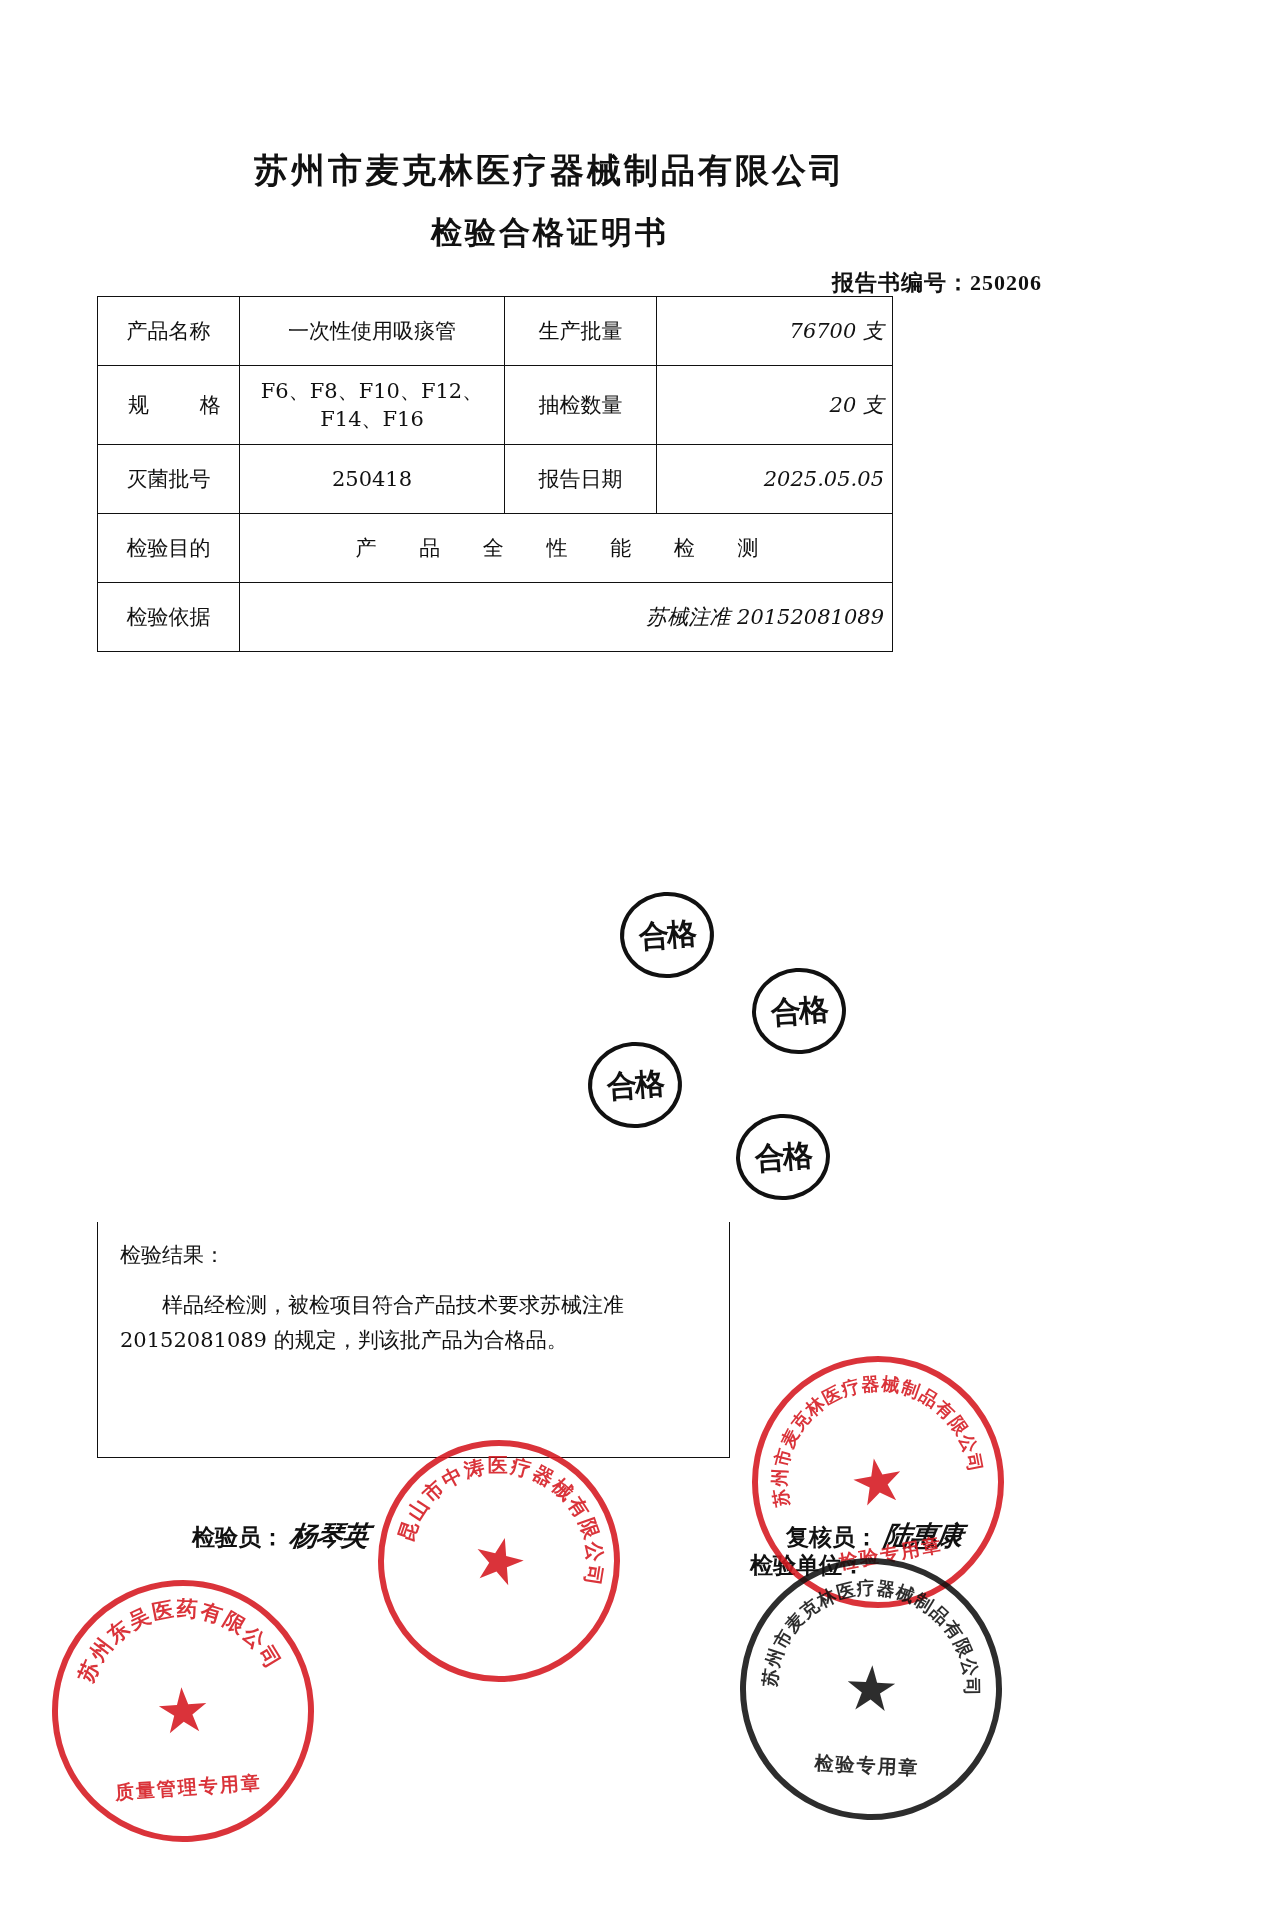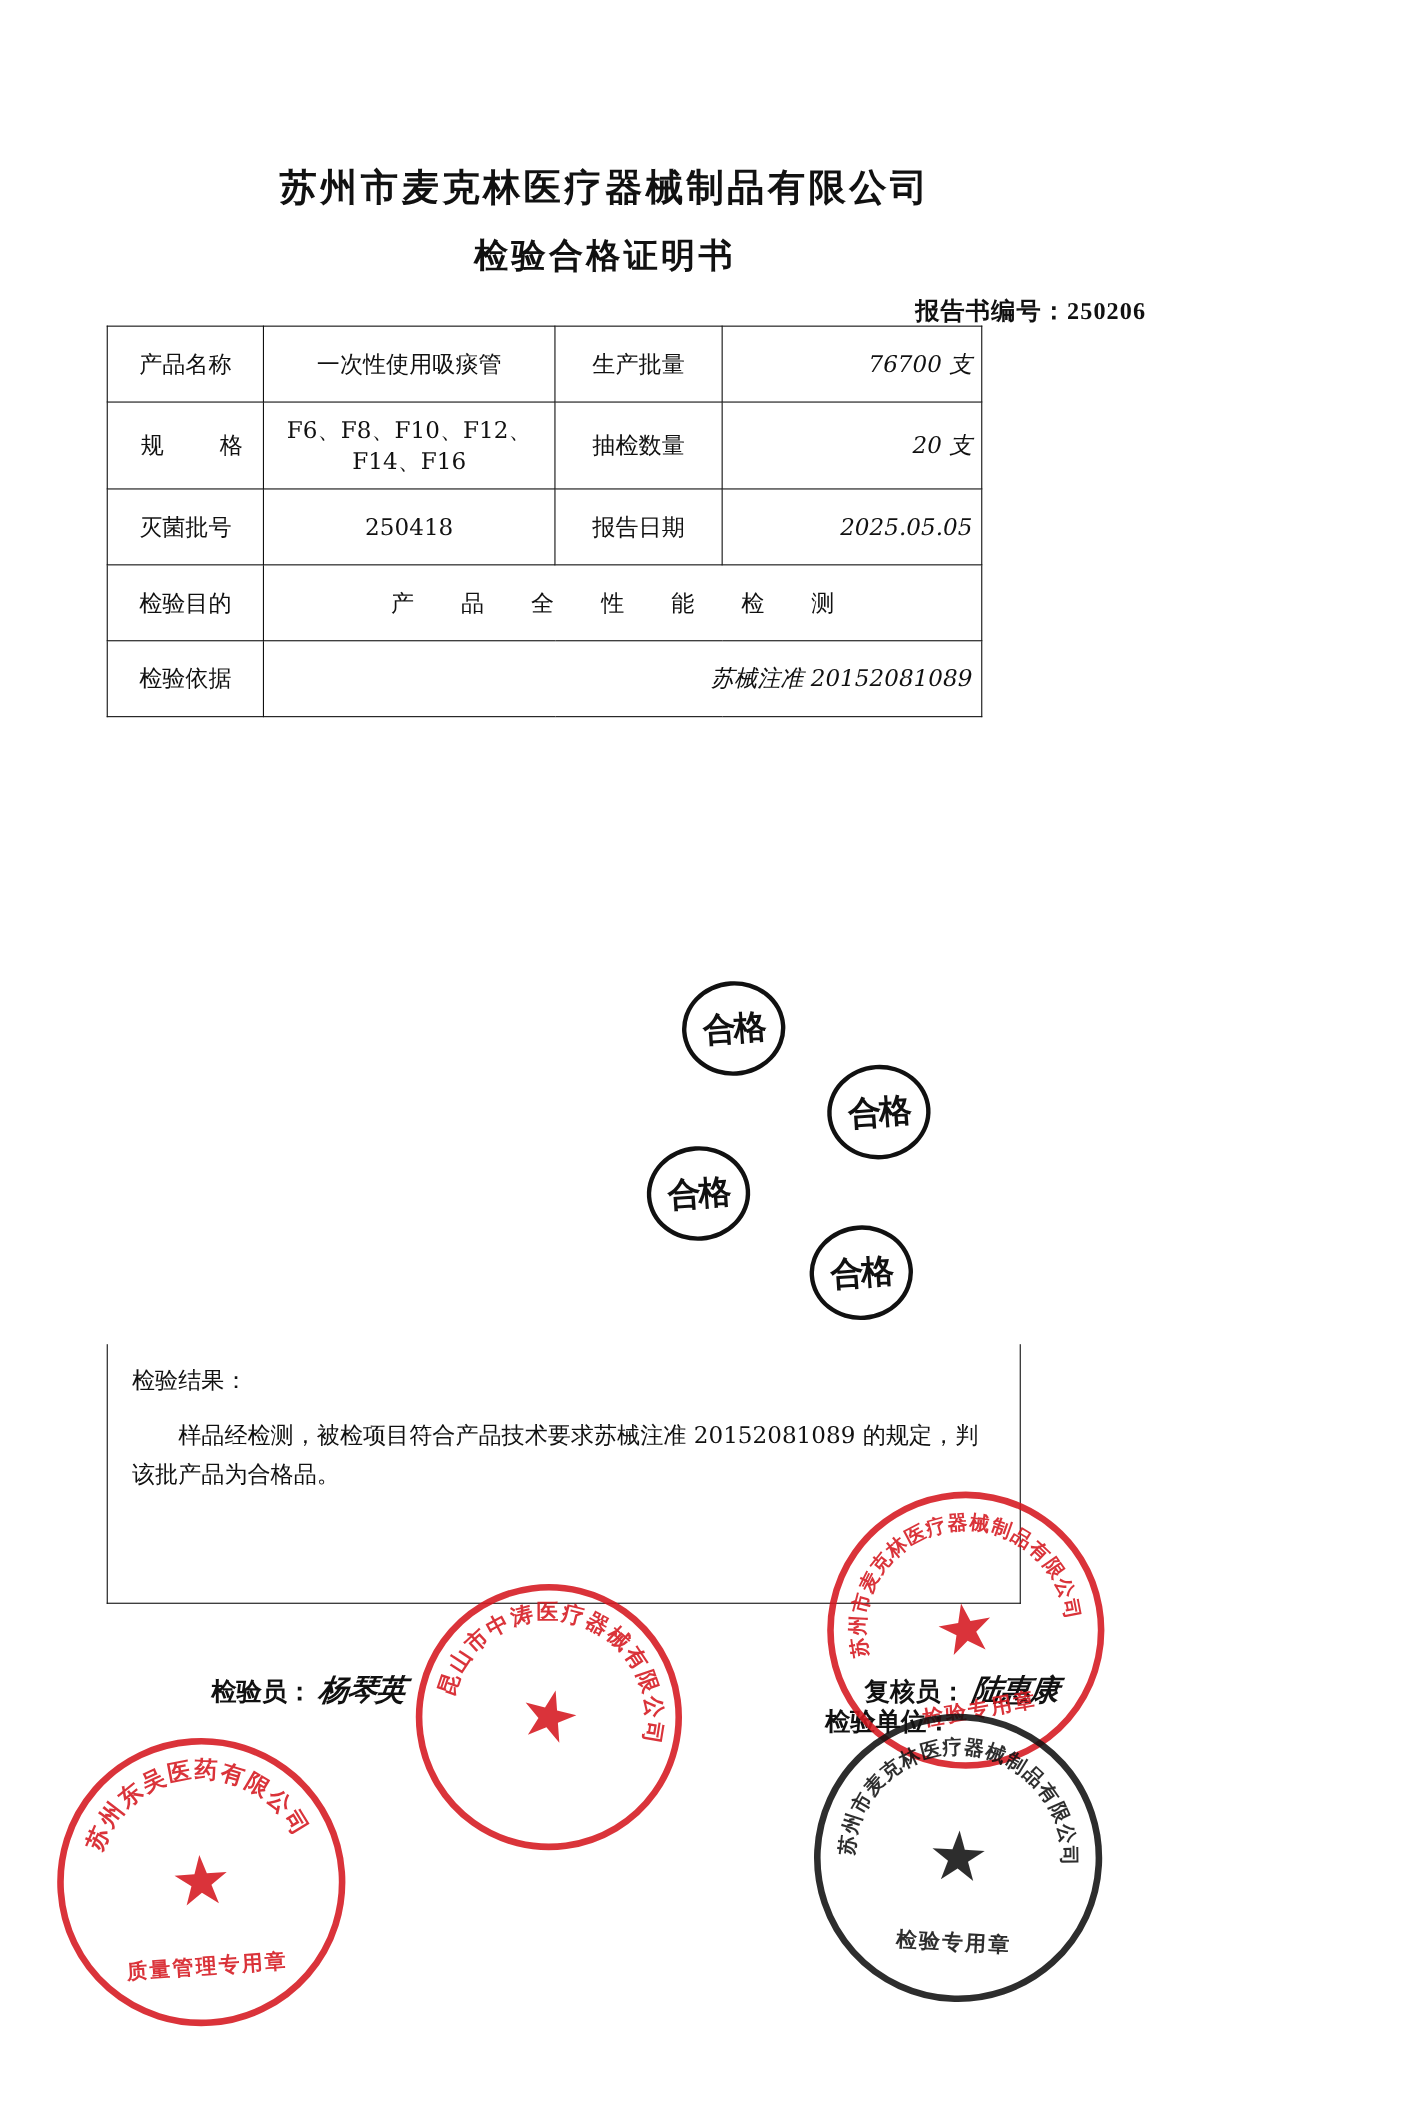--- a/index.html
+++ b/index.html
@@ -66,21 +66,21 @@
     border:1.6px solid #111;
     font-size:21px;text-align:center;
     height:72px;
     font-family:"DejaVu Serif","Liberation Serif",serif;
     position:relative;
   }
   .res .hd{letter-spacing:16px;text-indent:16px;font-size:22px;}
 
   
   .concl{
-    position:absolute;left:97px;top:1222px;width:831px;height:236px;
+    position:absolute;left:97px;top:1222px;width:633px;height:236px;
     border:1.6px solid #111;border-top:none;
     box-sizing:border-box;
     padding:16px 26px 0 22px;
     font-size:21px;line-height:1.7;
     font-family:"DejaVu Serif","Liberation Serif",serif;
   }
   .concl .body{text-indent:42px;margin-top:14px;}
 
   
   .sig{

